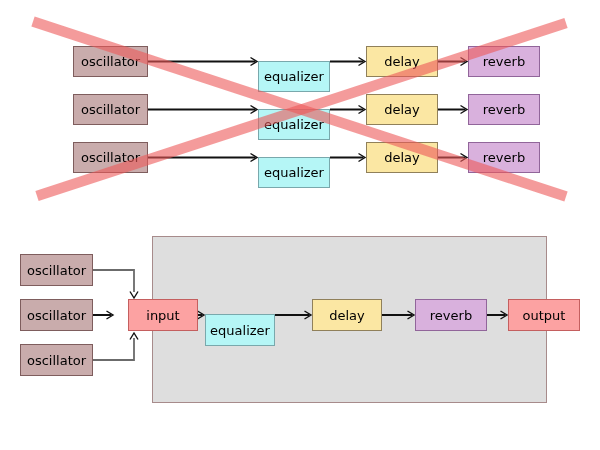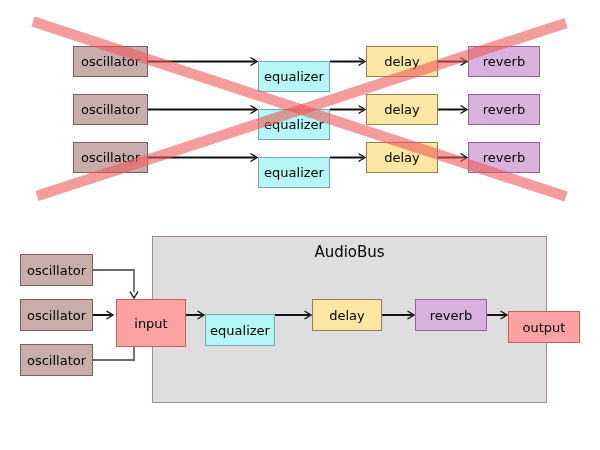--- a/index.html
+++ b/index.html
@@ -36,25 +36,25 @@
   
   .r0{top:46px;} .r1{top:94px;} .r2{top:142px;}
   .c-osc{left:73px;width:75px;height:31px;}
   .c-eq{left:258px;width:72px;height:31px;}
   .c-delay{left:366px;width:72px;height:31px;}
   .c-reverb{left:468px;width:72px;height:31px;}
 
   
   .b-osc{left:20px;width:73px;height:32px;}
   .b0{top:254px;} .b1{top:299px;} .b2{top:344px;}
-  .b-input{left:116px;top:299px;width:70px;height:48px;}
+  .b-input{left:128px;top:299px;width:70px;height:32px;}
   .b-eq{left:205px;top:299px;width:70px;height:32px;}
   .b-delay{left:312px;top:299px;width:70px;height:32px;}
   .b-reverb{left:415px;top:299px;width:72px;height:32px;}
-  .b-output{left:508px;top:299px;width:72px;height:32px;margin-top:12px;}
+  .b-output{left:508px;top:299px;width:72px;height:32px;}
 </style>
 </head>
 <body>
 
 <div class="stage">
 
   <svg id="connector-layer" class="overlay" viewBox="0 0 600 450">
 
     <g>
       <line class="arrow-line" x1="148" y1="61.5" x2="255.5" y2="61.5"></line>
@@ -109,21 +109,20 @@
   <div class="node eq c-eq r1">equalizer</div>
   <div class="node delay c-delay r1">delay</div>
   <div class="node reverb c-reverb r1">reverb</div>
 
   <div class="node osc c-osc r2">oscillator</div>
   <div class="node eq c-eq r2">equalizer</div>
   <div class="node delay c-delay r2">delay</div>
   <div class="node reverb c-reverb r2">reverb</div>
 
   <div class="bus"></div>
-  <div class="bus-title">AudioBus</div>
 
   <div class="node osc b-osc b0">oscillator</div>
   <div class="node osc b-osc b1">oscillator</div>
   <div class="node osc b-osc b2">oscillator</div>
 
   <div class="node io b-input">input</div>
   <div class="node eq b-eq">equalizer</div>
   <div class="node delay b-delay">delay</div>
   <div class="node reverb b-reverb">reverb</div>
   <div class="node io b-output">output</div>

